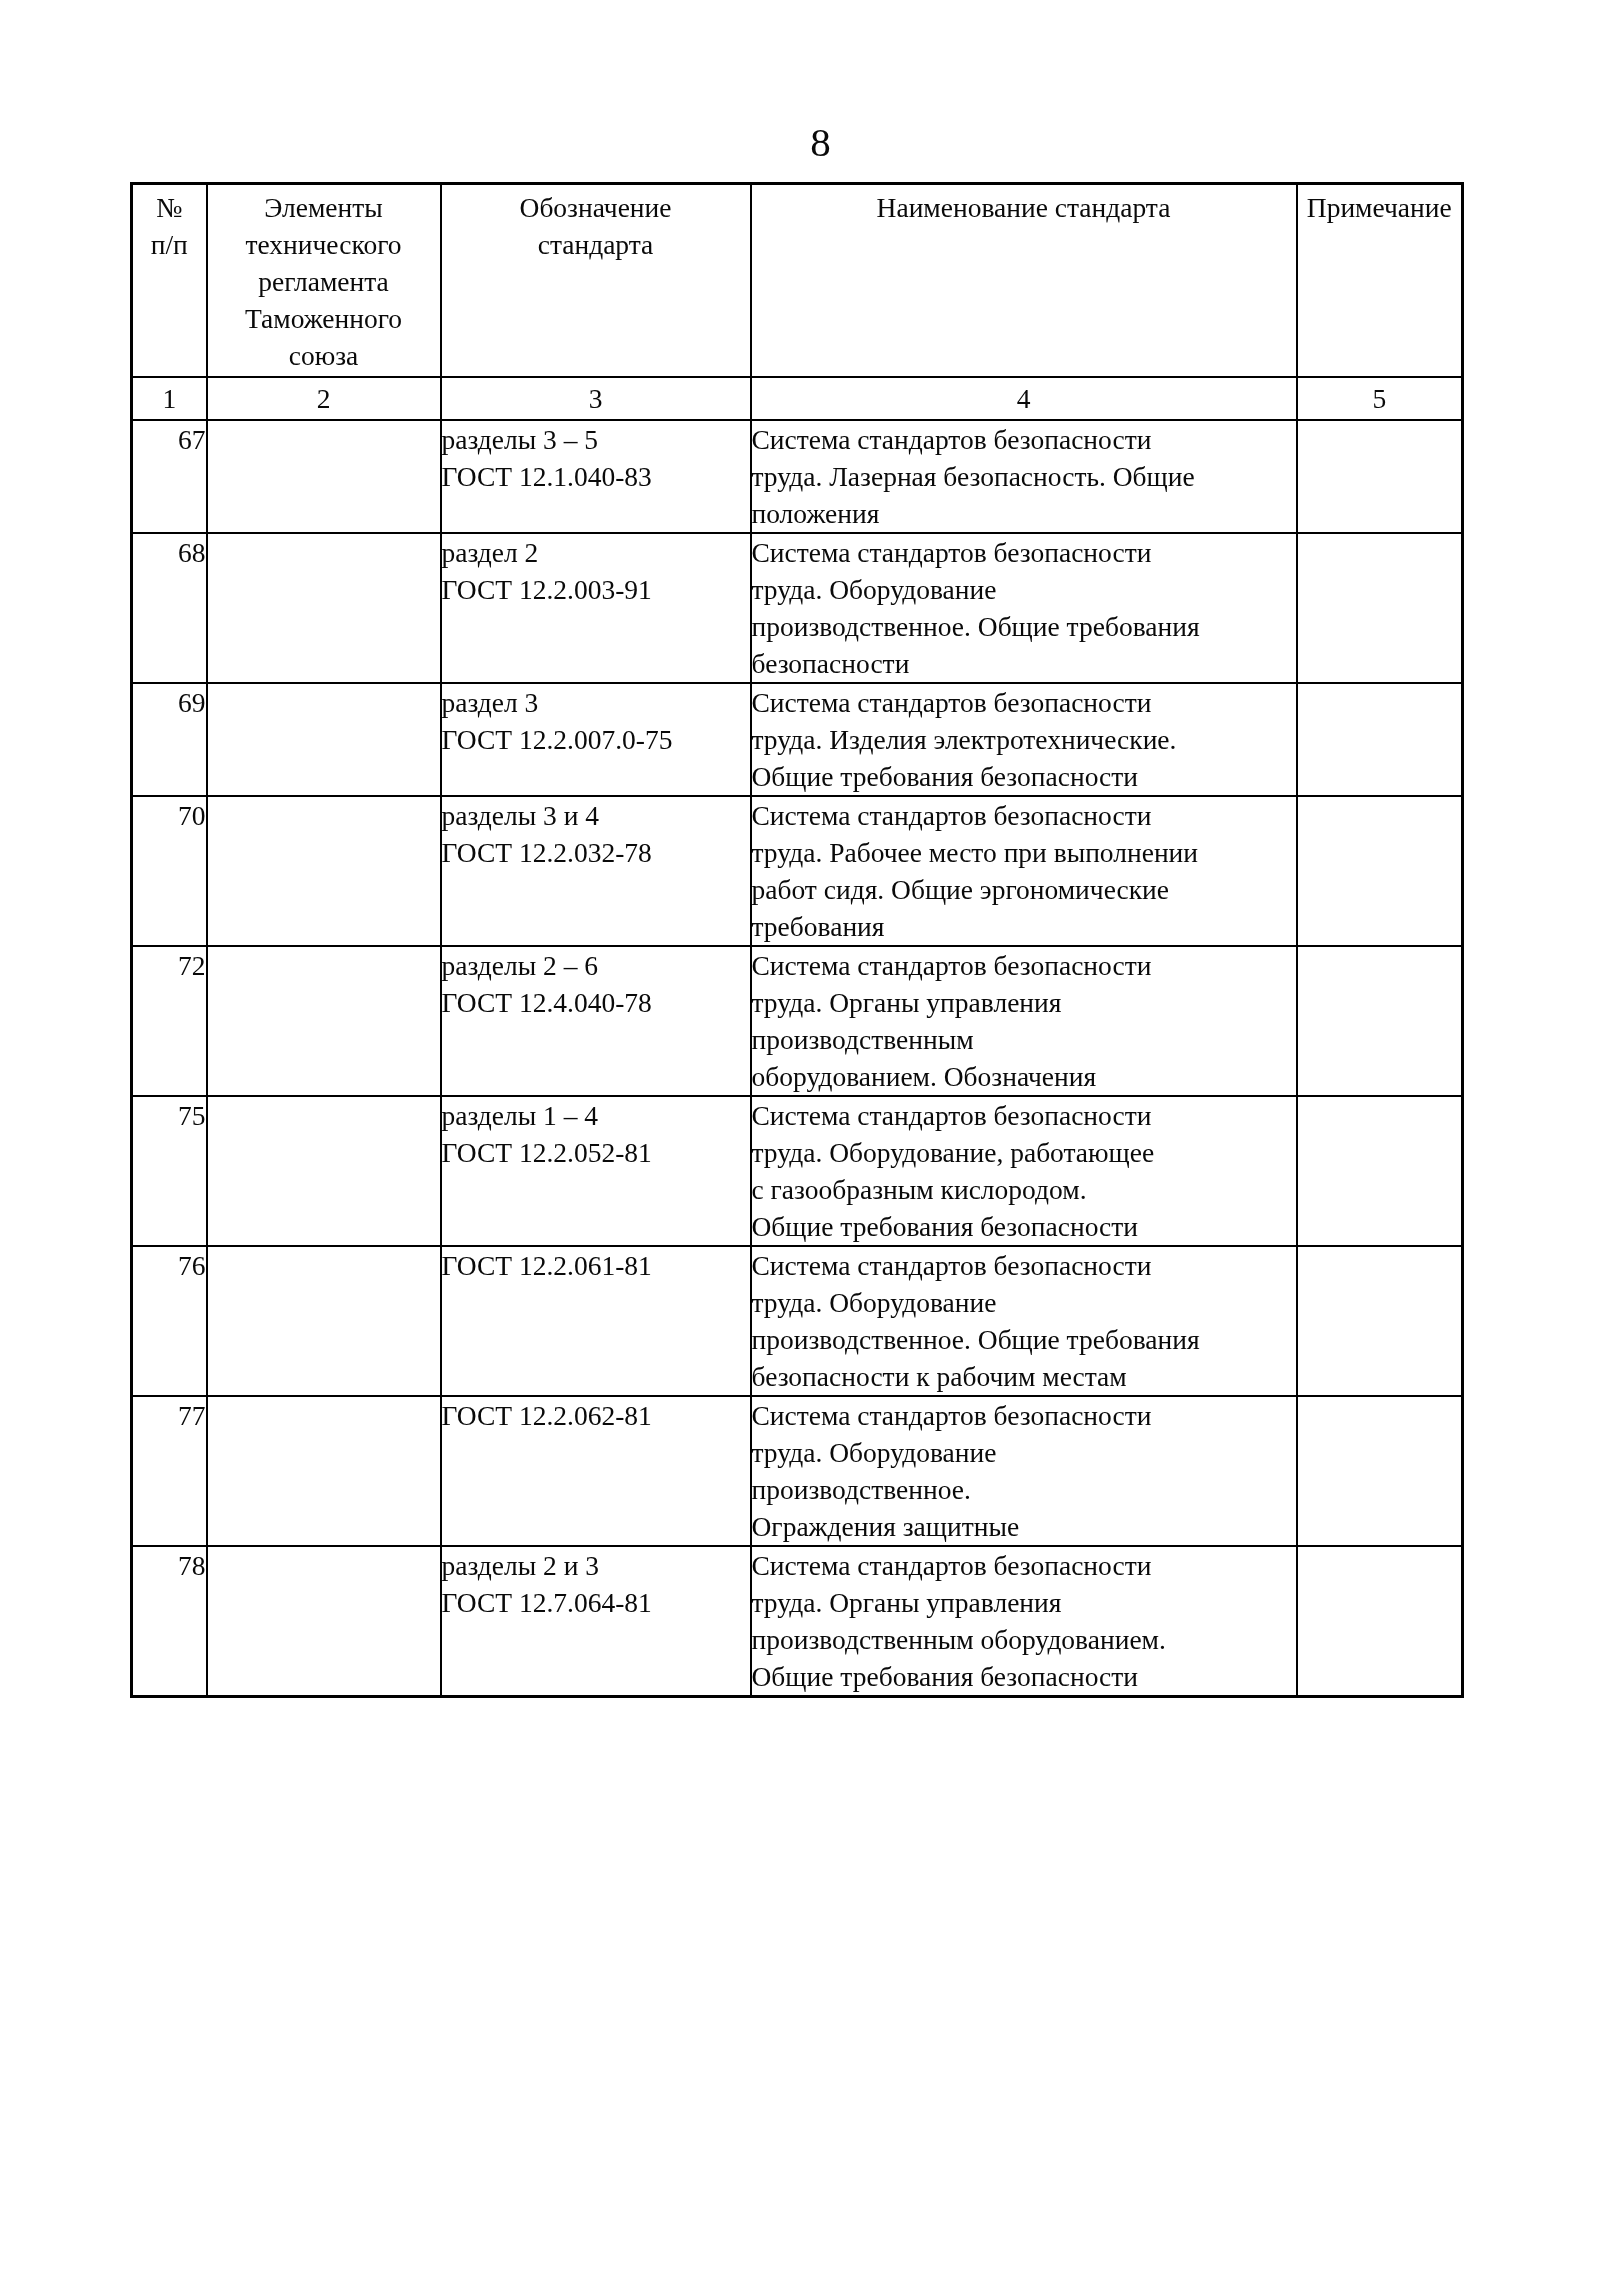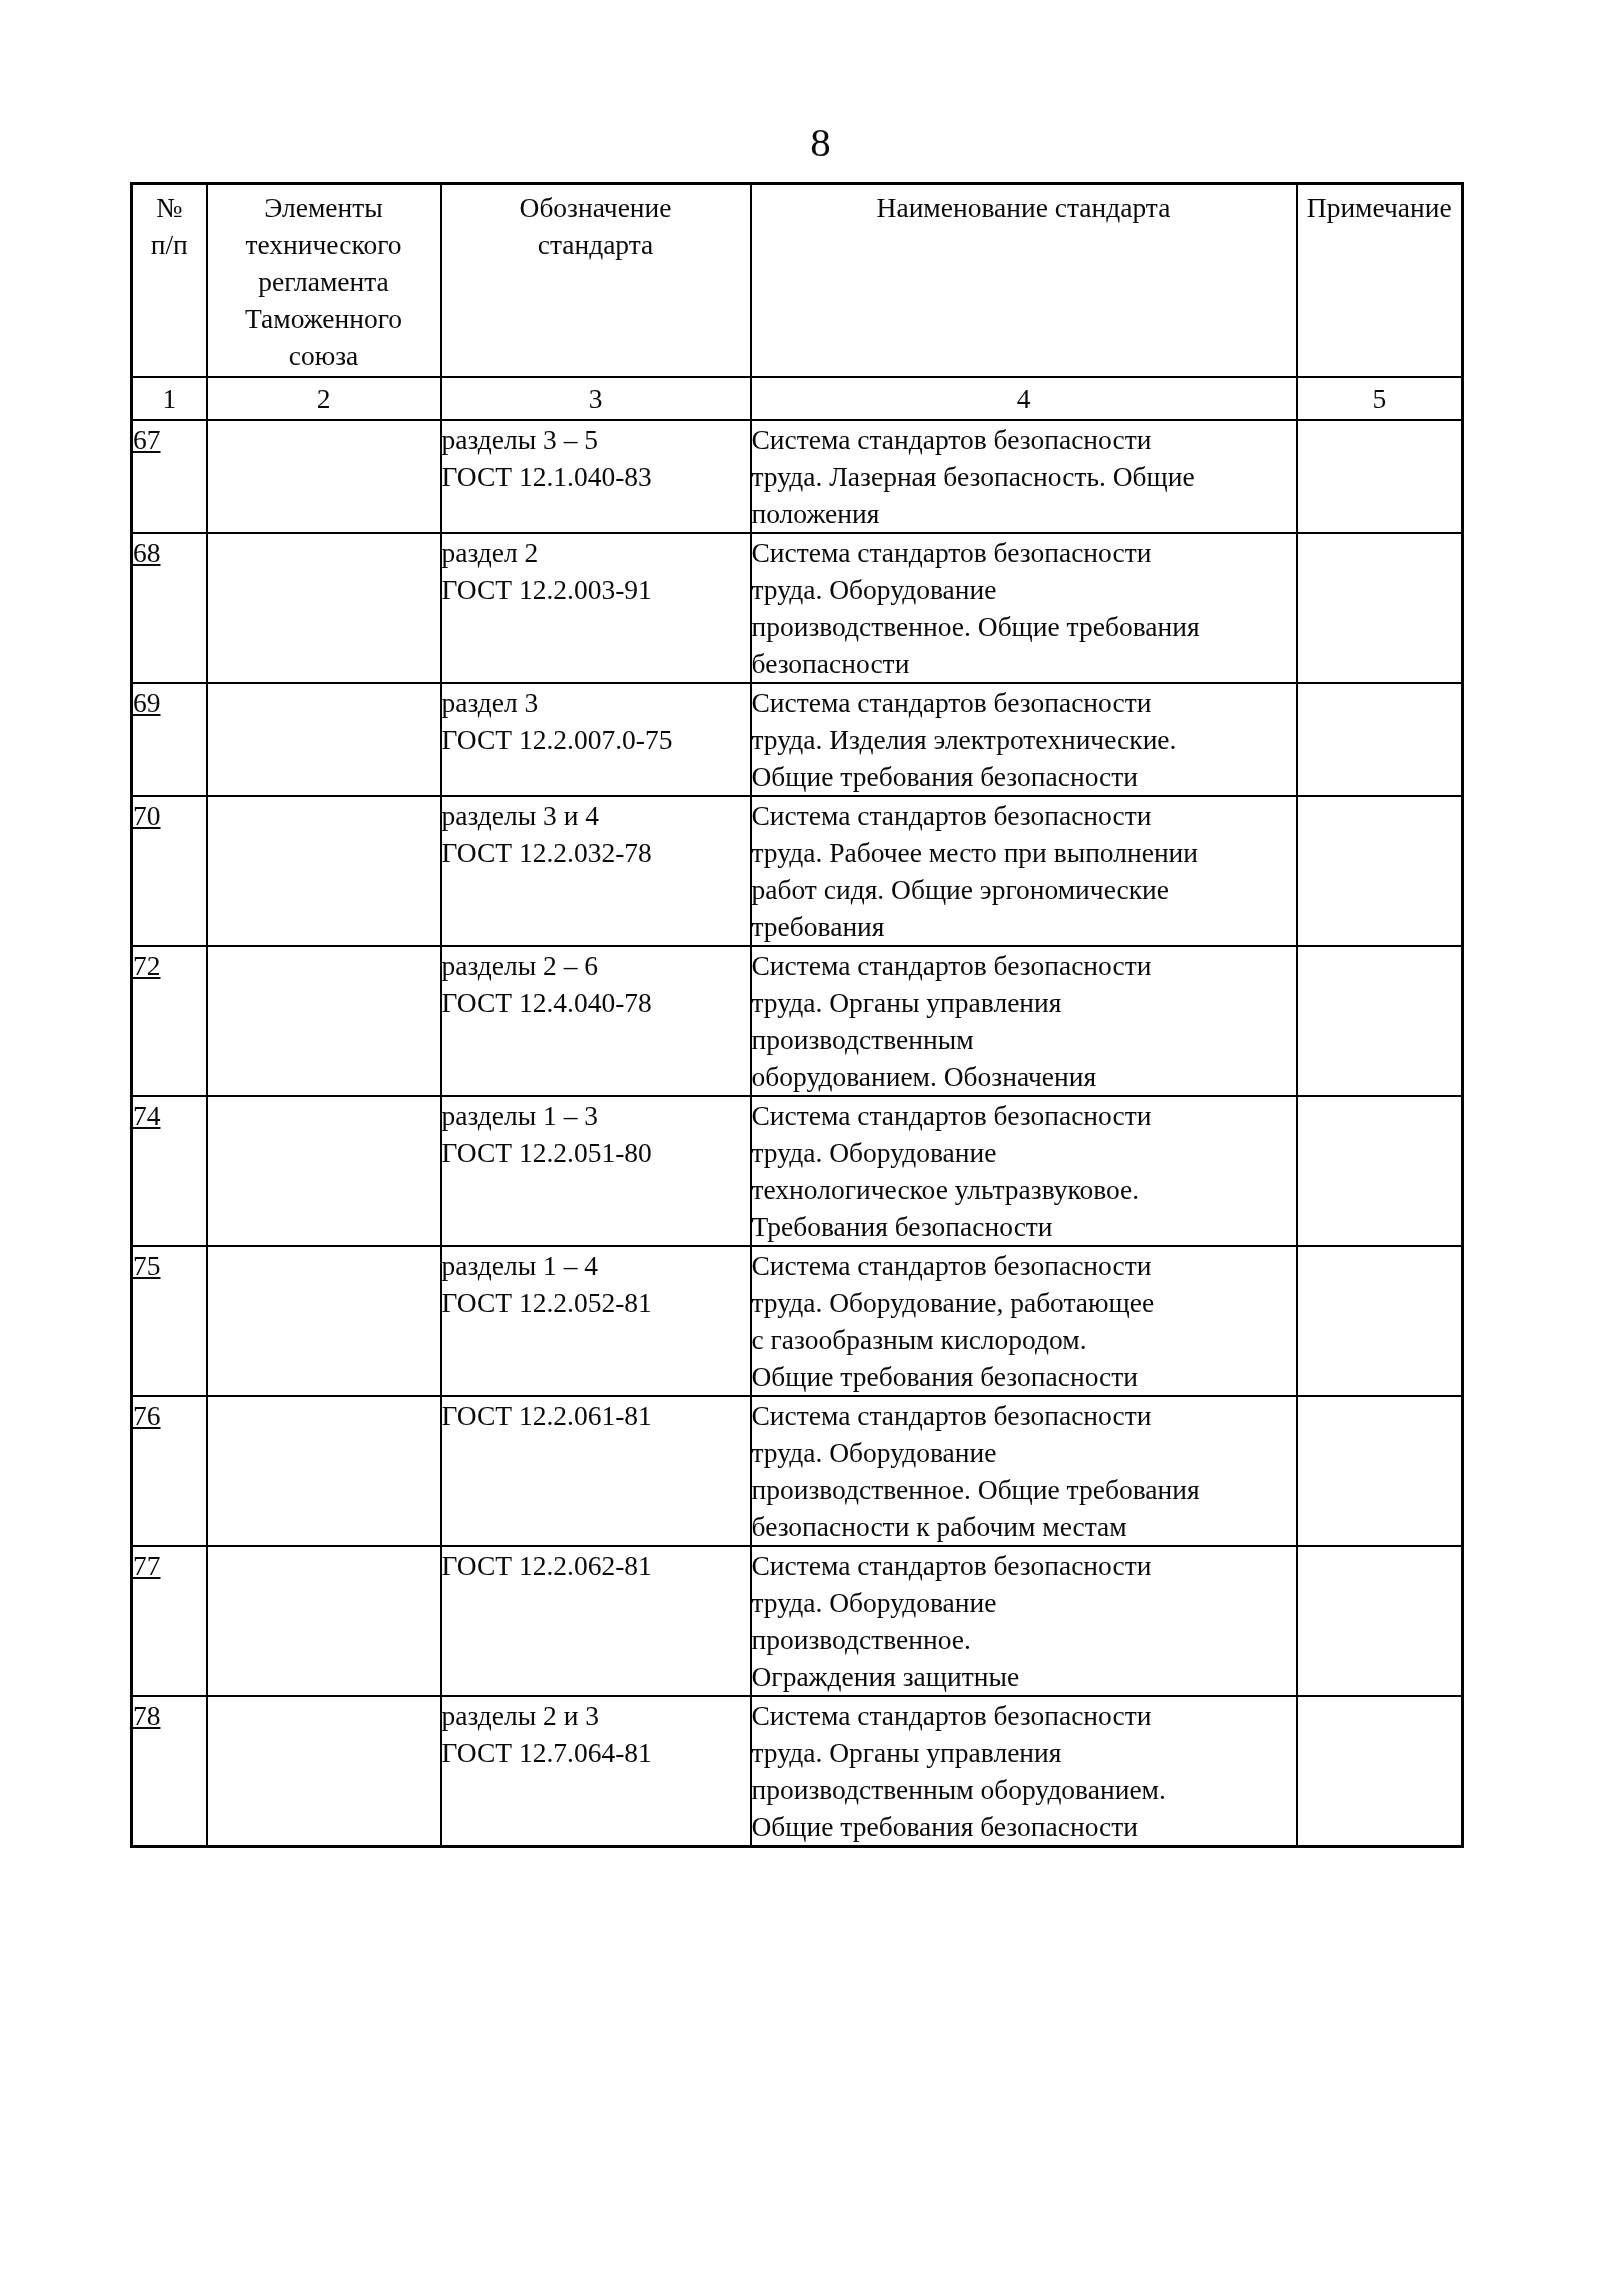--- a/index.html
+++ b/index.html
@@ -47,23 +47,22 @@
   tr.header-row td {
     text-align: center;
     padding-top: 3.9px;
     padding-bottom: 2.6px;
   }
   tr.colnum-row td {
     text-align: center;
     padding: 1.3px 0 2.6px 0;
   }
   td.c-num {
-    text-align: left;
+    text-align: right;
     padding-top: 2.6px;
-    text-decoration: underline;
   }
   td.c-element { padding: 2px 5.2px 3.9px 6.5px; }
   td.c-designation { padding: 2px 5.2px 3.9px 9.2px; }
   td.c-name { padding: 2px 6.5px 3.9px 10.5px; }
   td.c-note { padding: 2px 3.9px 3.9px 3.9px; }
 </style>
 </head>
 <body>
 
 <div class="page-number">8</div>
@@ -151,31 +150,20 @@
     <td class="c-designation">разделы 2 – 6
 ГОСТ 12.4.040-78</td>
     <td class="c-name">Система стандартов безопасности
 труда. Органы управления
 производственным
 оборудованием. Обозначения</td>
     <td class="c-note"></td>
   </tr>
 
 
-  <tr>
-    <td class="c-num">74</td>
-    <td class="c-element"></td>
-    <td class="c-designation">разделы 1 – 3
-ГОСТ 12.2.051-80</td>
-    <td class="c-name">Система стандартов безопасности
-труда. Оборудование
-технологическое ультразвуковое.
-Требования безопасности</td>
-    <td class="c-note"></td>
-  </tr>
 
   <tr>
     <td class="c-num">75</td>
     <td class="c-element"></td>
     <td class="c-designation">разделы 1 – 4
 ГОСТ 12.2.052-81</td>
     <td class="c-name">Система стандартов безопасности
 труда. Оборудование, работающее
 с газообразным кислородом.
 Общие требования безопасности</td>

